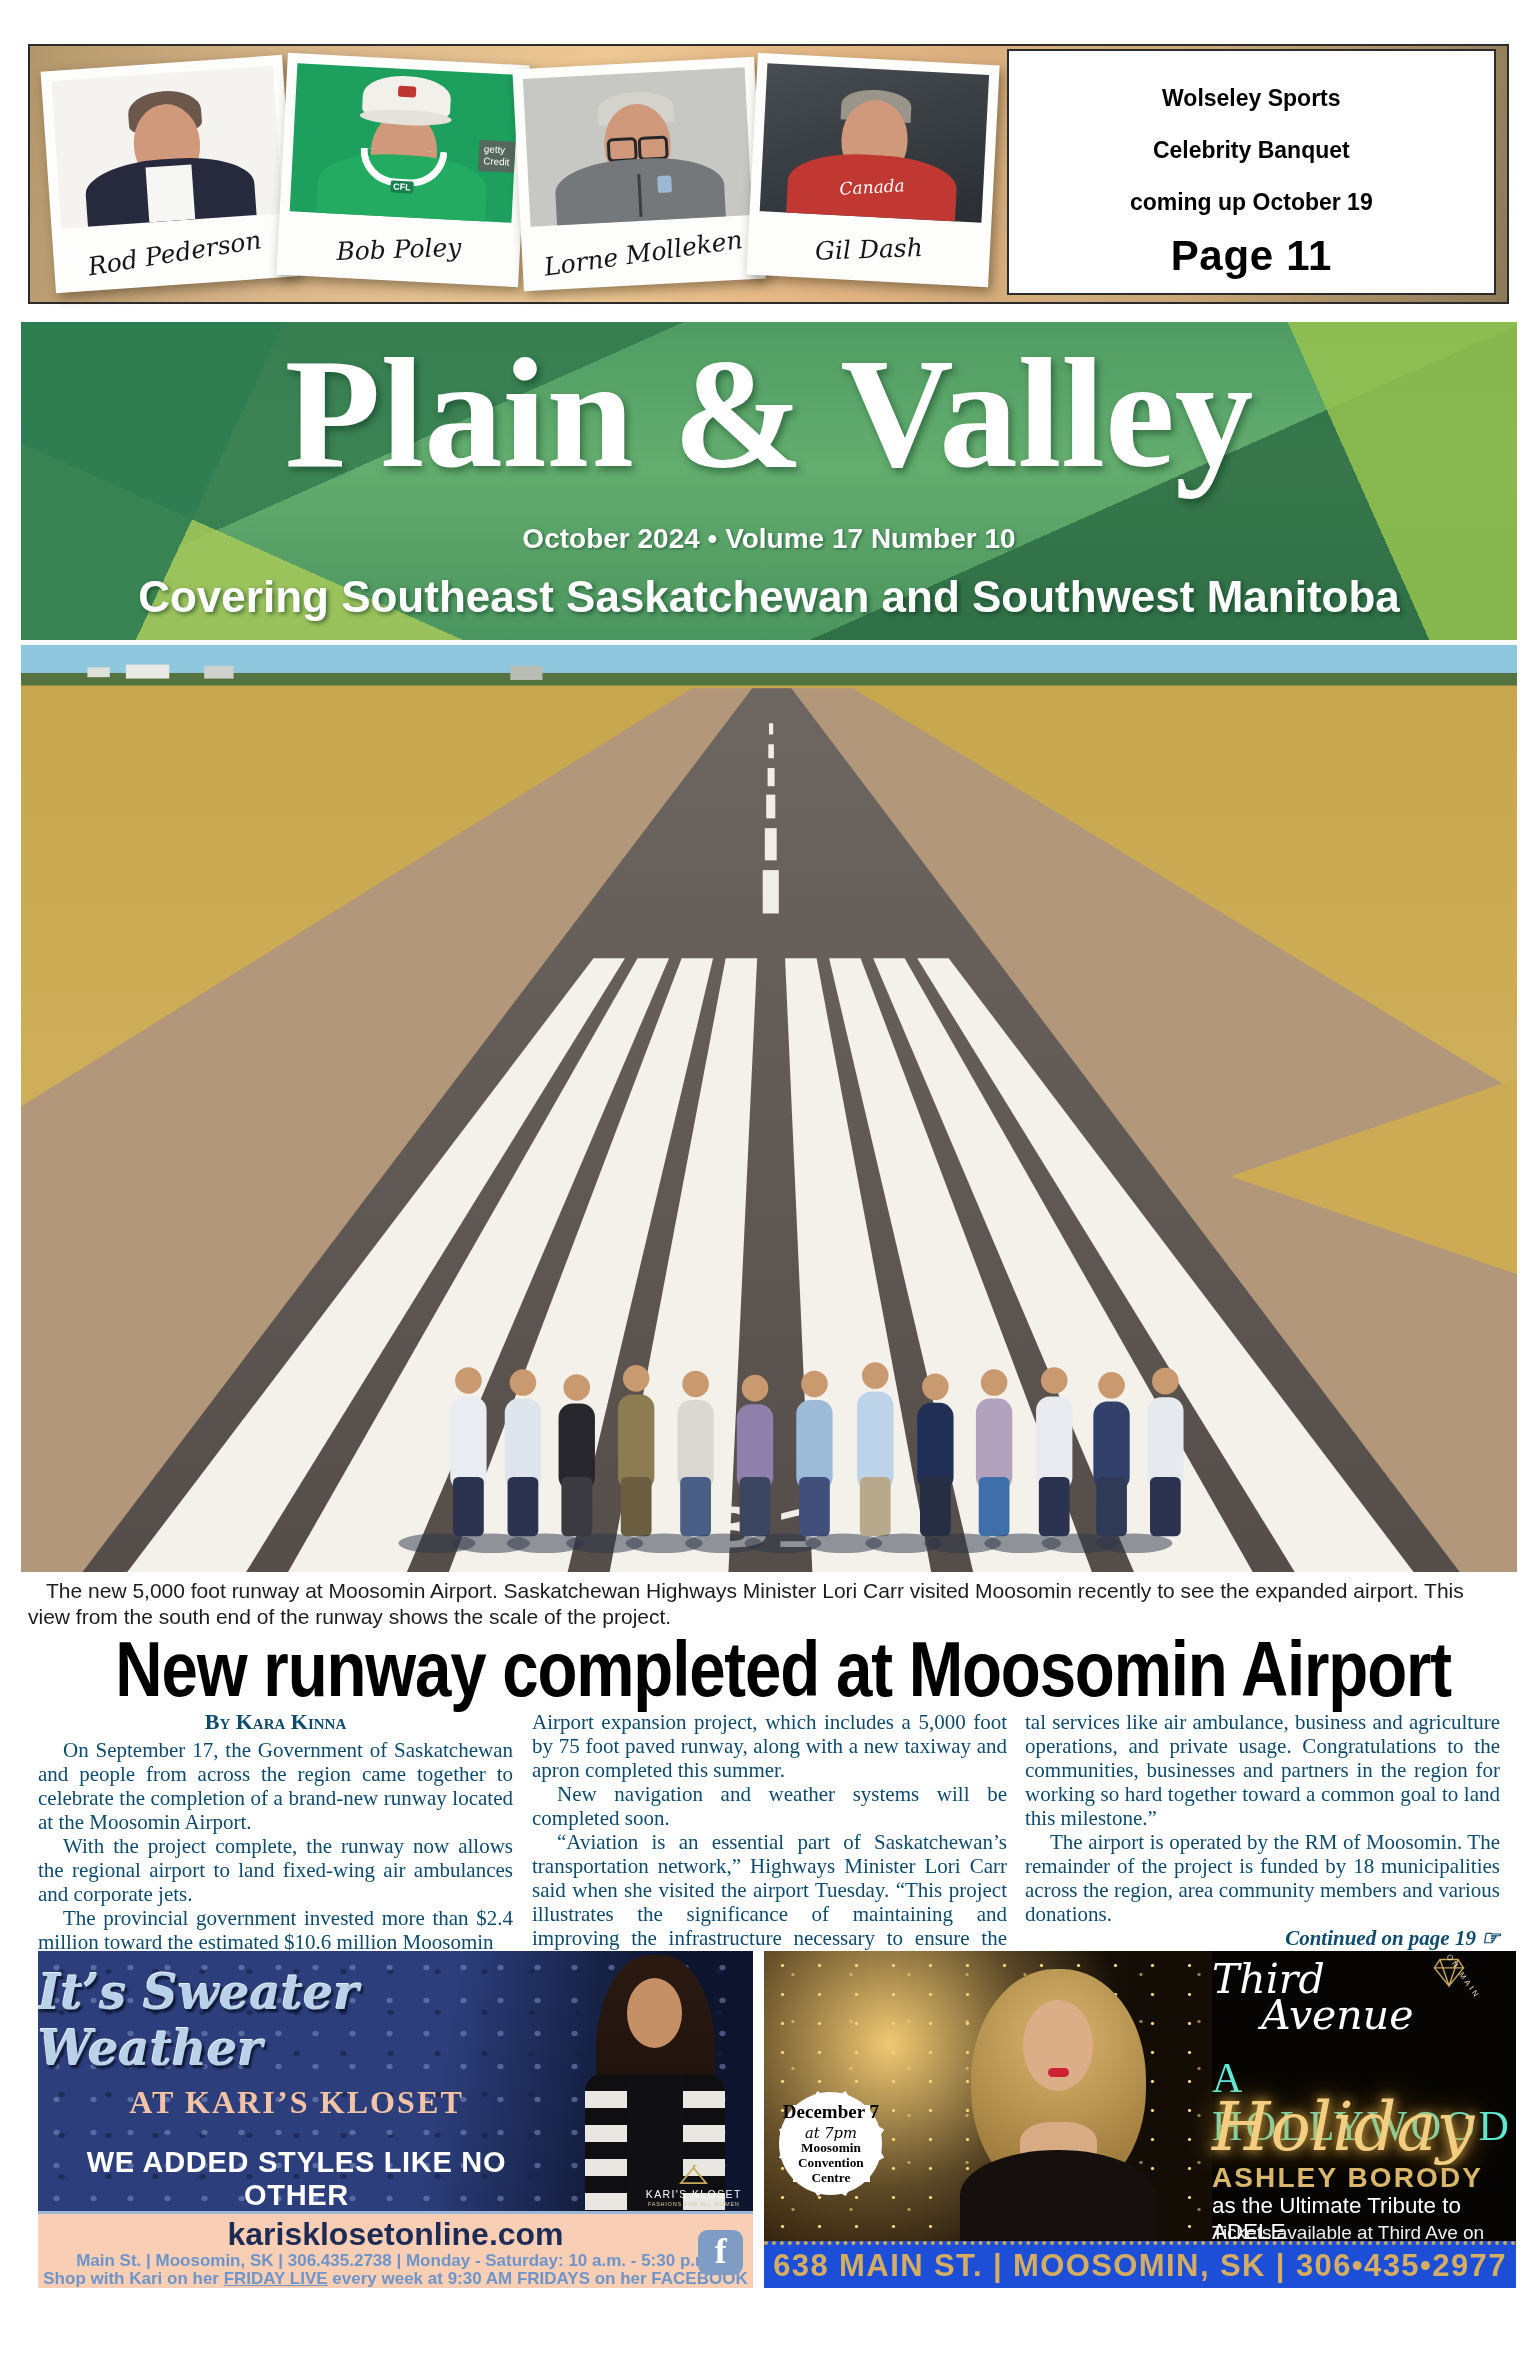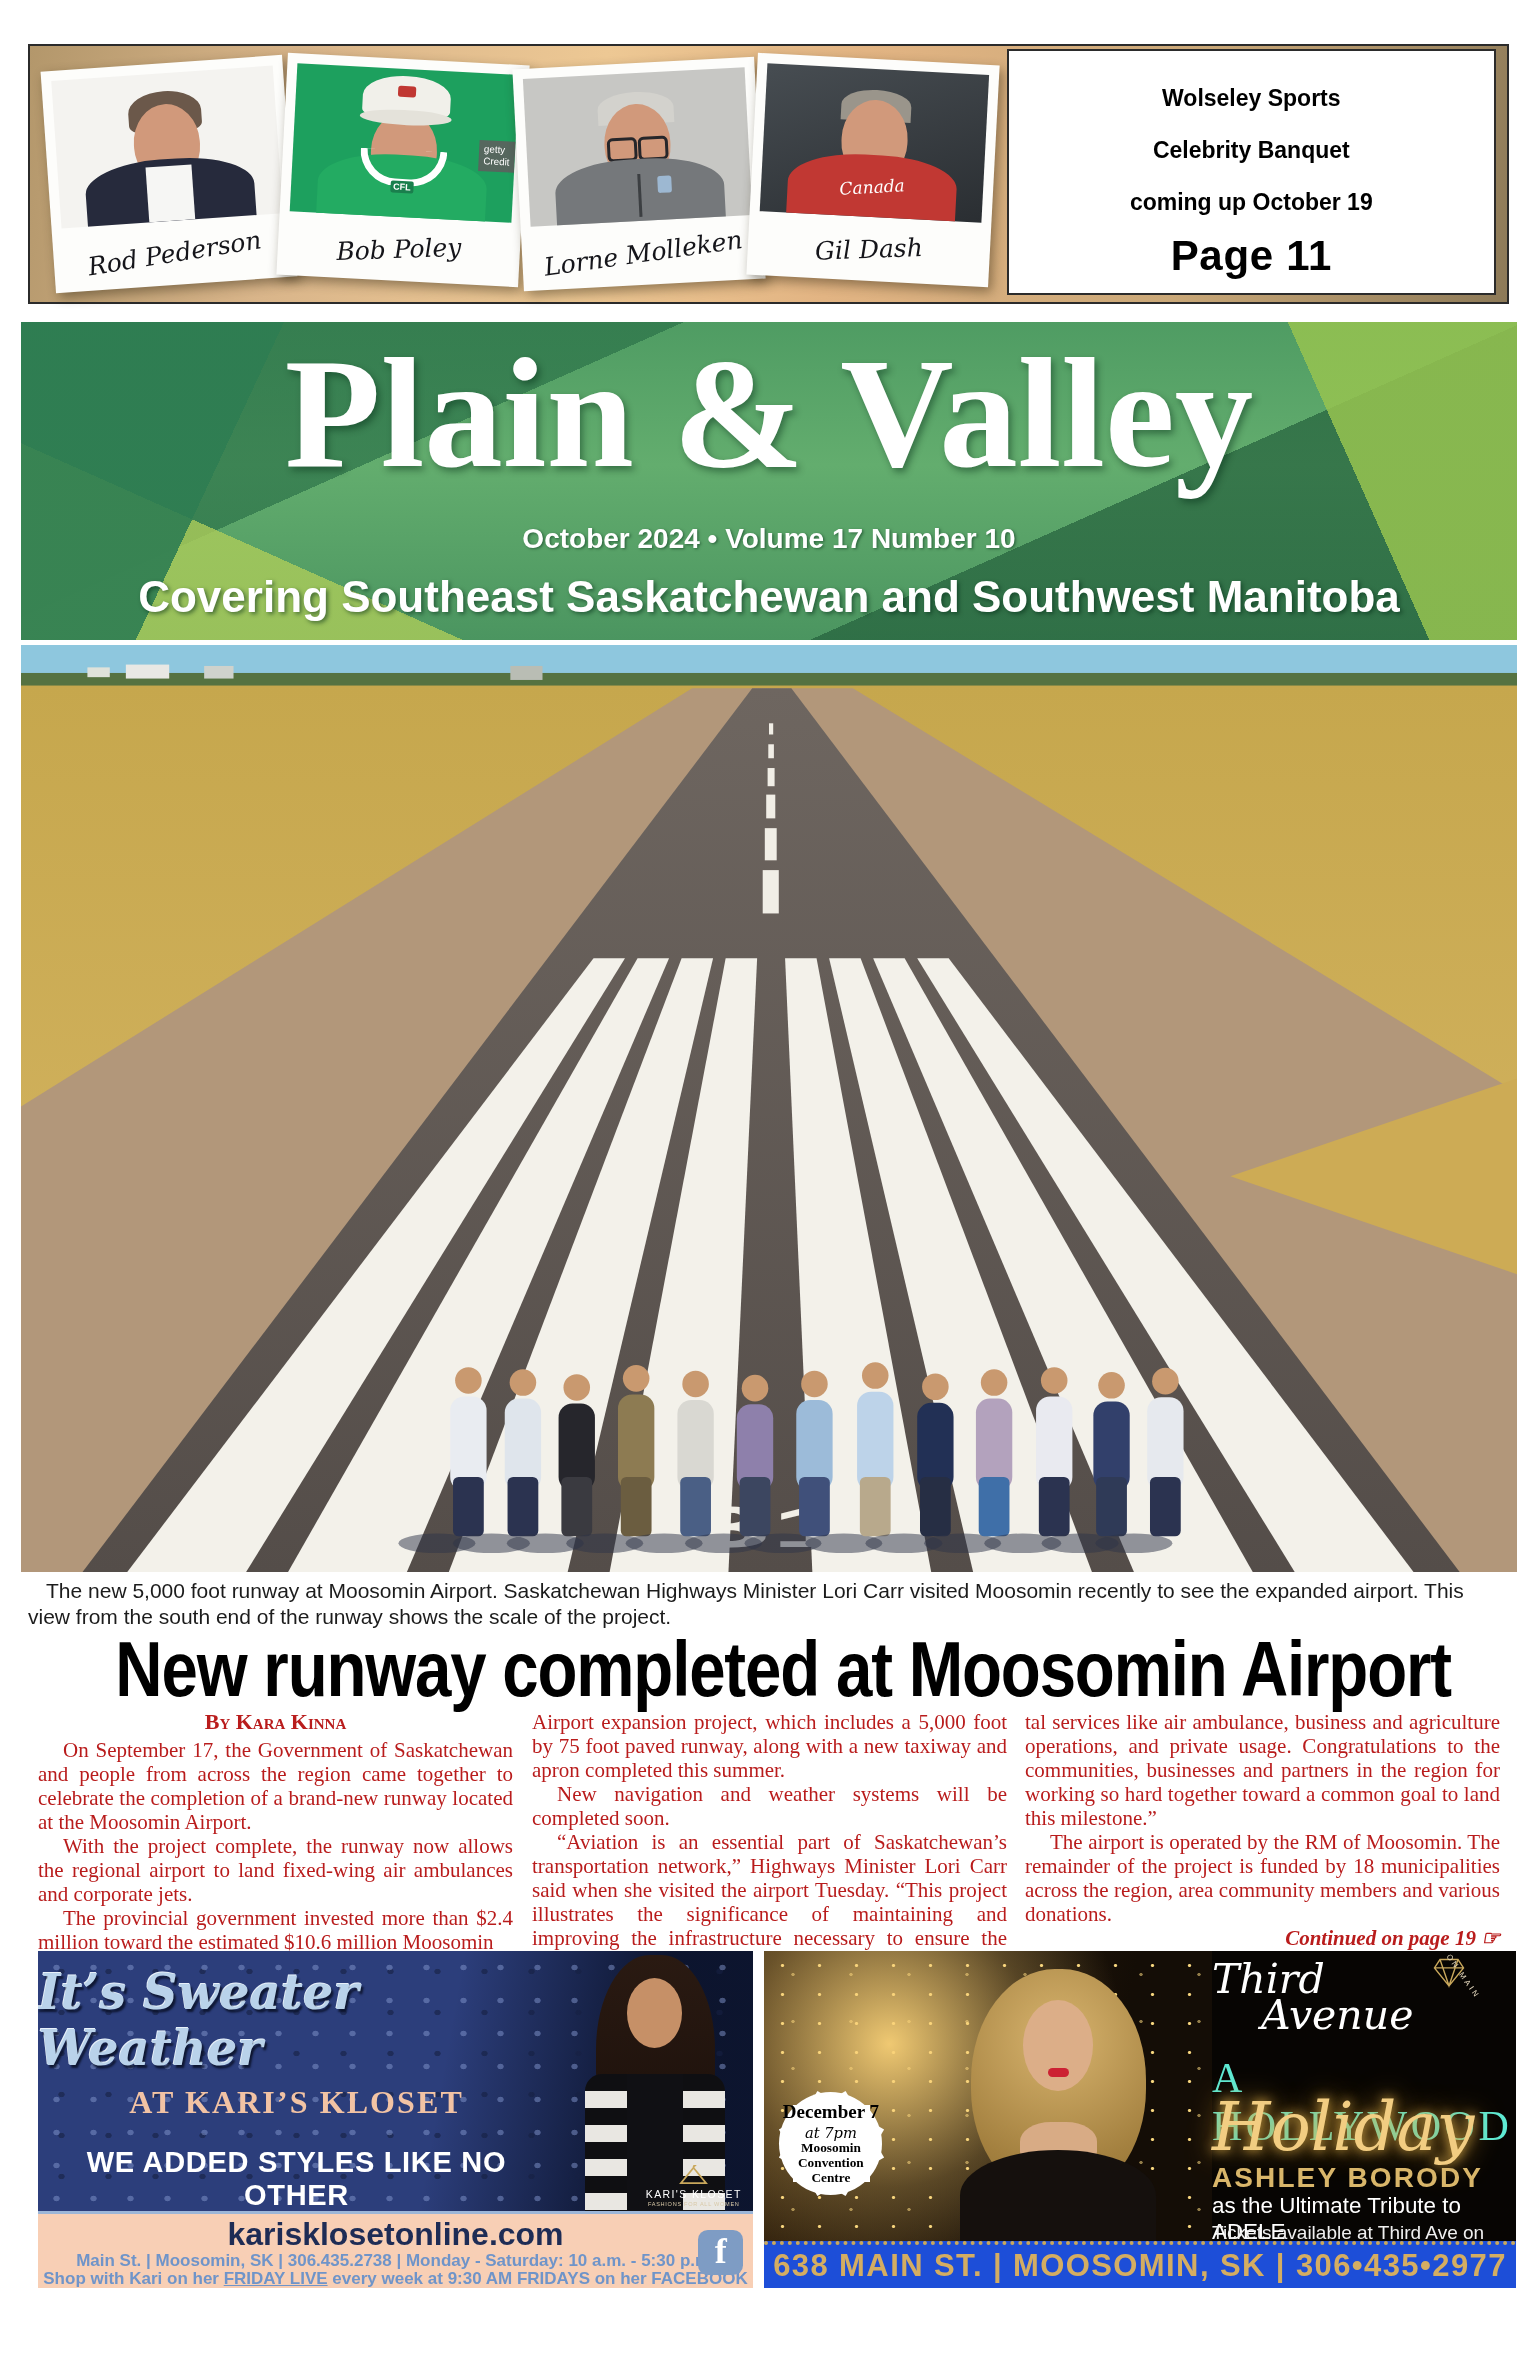--- a/index.html
+++ b/index.html
@@ -91,21 +91,21 @@
   .caption{position:absolute;left:28px;top:1578px;width:1482px;
       font-size:21px;line-height:26px;color:#1c1c1c;text-indent:18px;}
 
   
   .headline{position:absolute;left:0;top:1625px;width:1538px;text-align:center;white-space:nowrap;
       font-size:77px;font-weight:bold;letter-spacing:-1.4px;color:#000;
       transform:scaleX(.85);transform-origin:50% 0;}
 
   
   .article{position:absolute;left:38px;top:1710px;width:1463px;height:238px;
-      font-family:"Liberation Serif","DejaVu Serif",serif;font-size:21px;line-height:24px;color:#b91c1c;}
+      font-family:"Liberation Serif","DejaVu Serif",serif;font-size:21px;line-height:24px;color:#0c4a6e;}
   .col{position:absolute;top:0;width:475px;text-align:justify;}
   .col1{left:0;}  .col2{left:494px;}  .col3{left:987px;}
   .byline{text-align:center;font-variant:small-caps;font-weight:bold;font-size:22px;margin-bottom:4.2px;}
   .article p{margin:0;}
   .article p.ind{text-indent:25px;}
   .continued{text-align:right;font-style:italic;font-weight:bold;margin-top:7px;}
 
   
   .ad-karis{position:absolute;left:38px;top:1951px;width:715px;height:337px;overflow:hidden;
      background-color:#2c3e7b;

